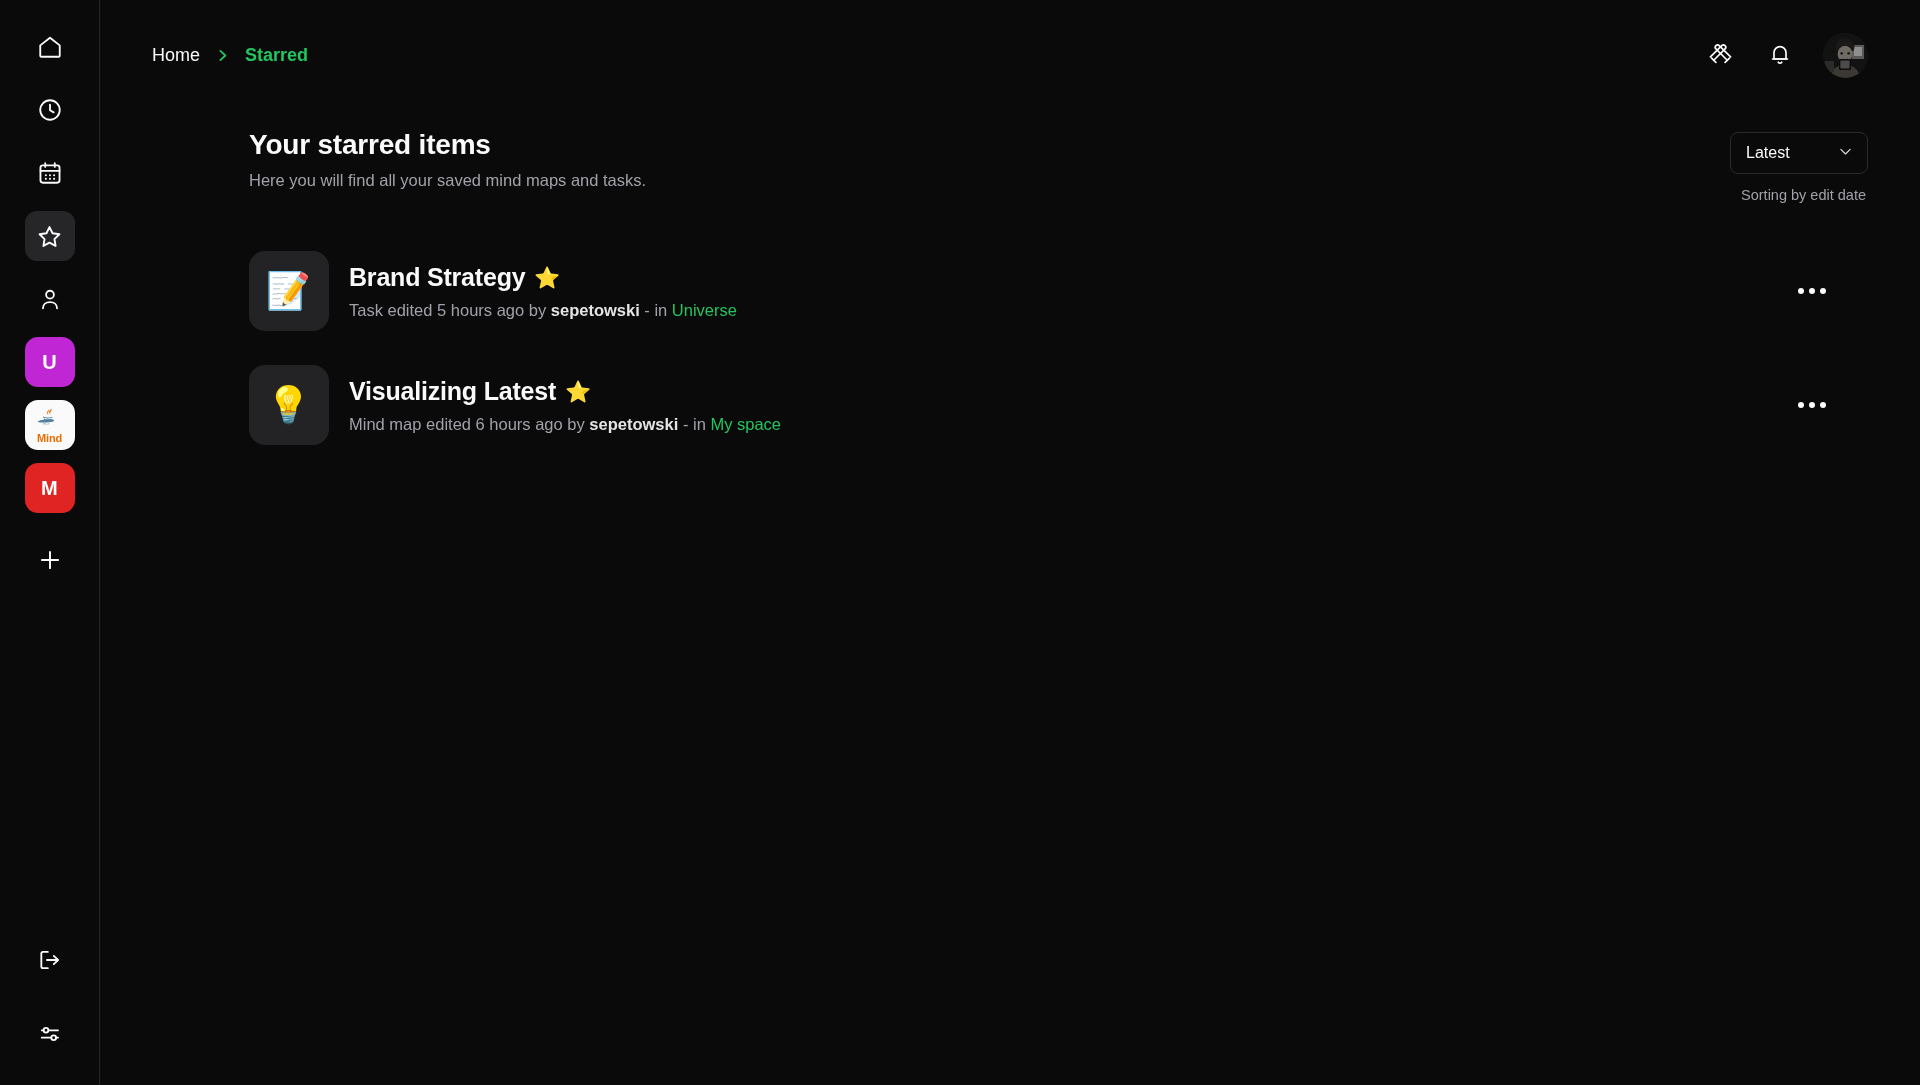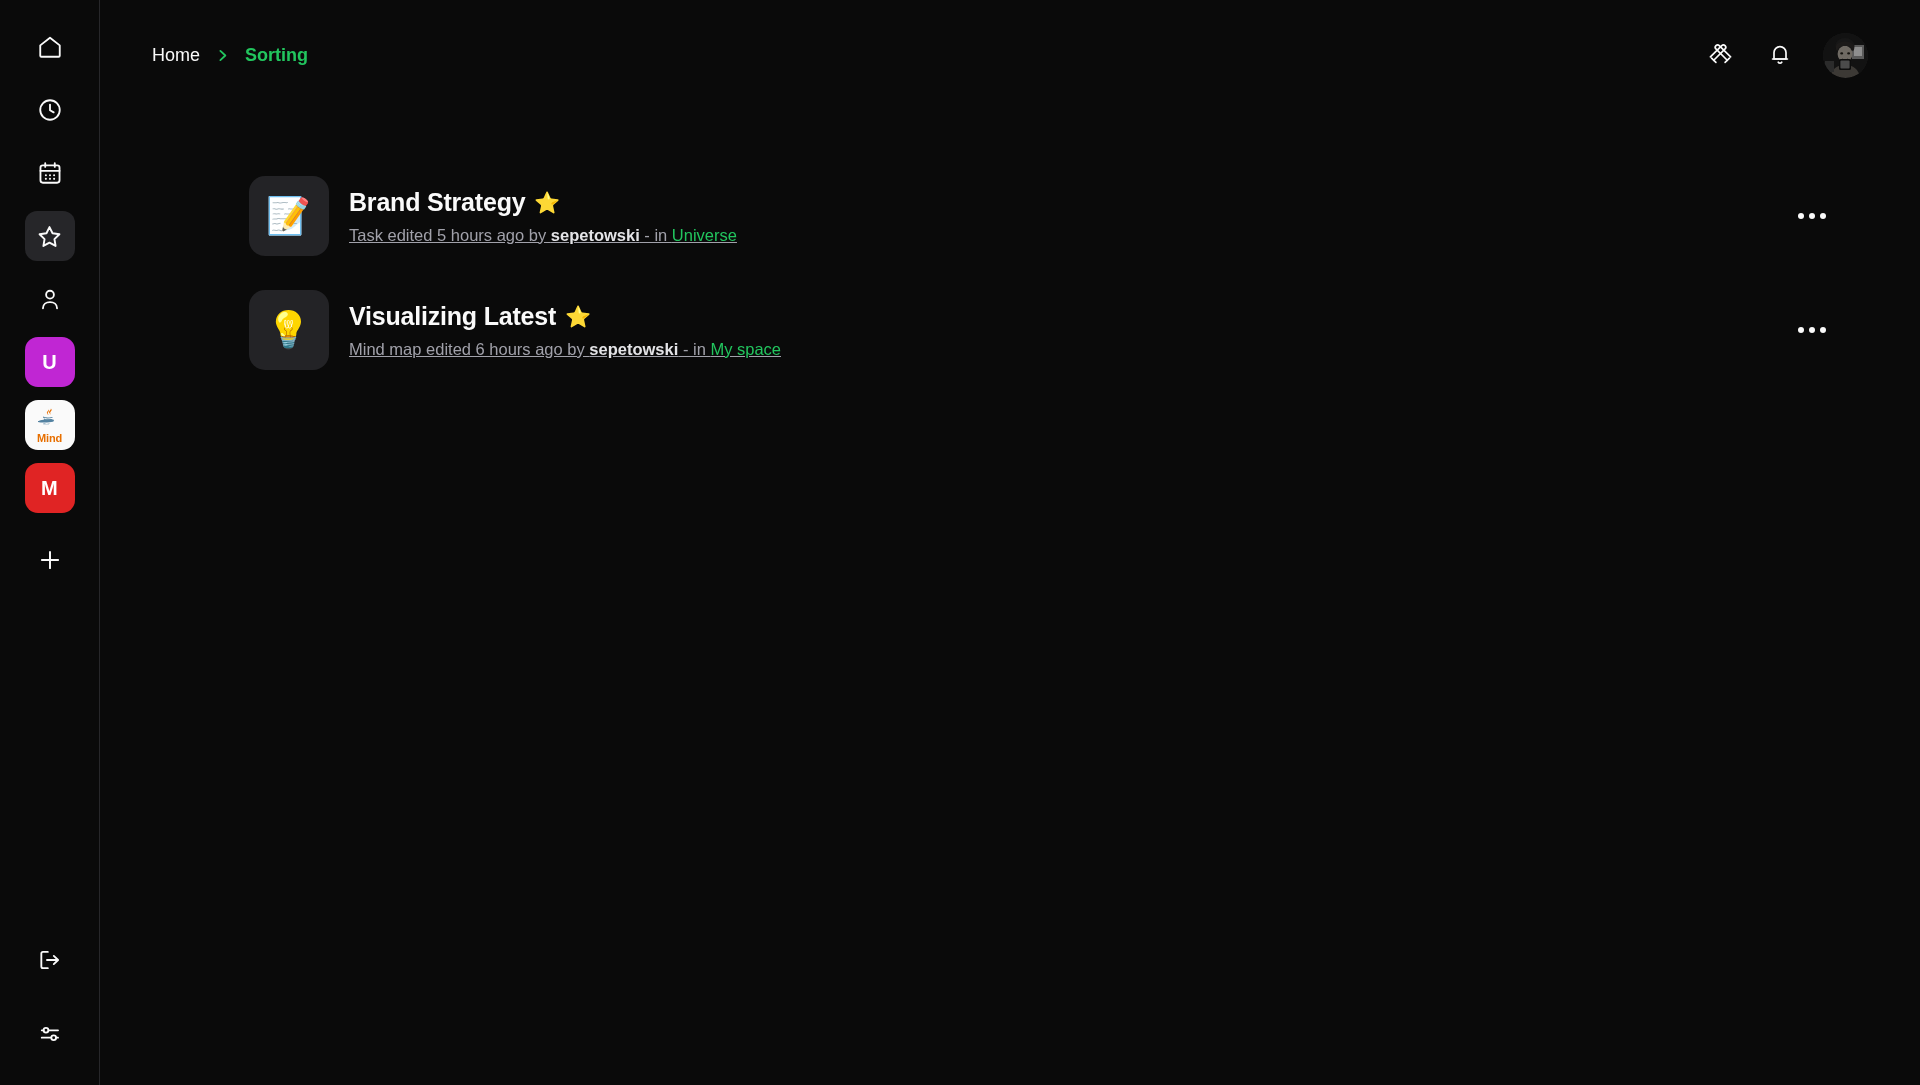--- a/index.html
+++ b/index.html
@@ -229,21 +229,20 @@
     letter-spacing: -0.2px;
     display: flex;
     align-items: center;
     gap: 9px;
   }
   .item-star { font-size: 21px; line-height: 1; }
   .item-meta {
     color: #A1A1AA;
     font-size: 16.5px;
     margin-top: 9px;
-    text-decoration: underline;
   }
   .item-meta b { color: #E4E4E7; font-weight: bold; }
   .item-space { color: #22C55E; }
   .row-menu {
     margin-left: auto;
     width: 48px; height: 44px;
     display: flex;
     align-items: center;
     justify-content: center;
     gap: 5px;
@@ -369,21 +368,21 @@
   <section class="main">
 
     <header class="topbar">
       <div class="breadcrumb">
         <span class="bc-home">Home</span>
         <span class="bc-sep">
           <svg width="17" height="17" viewBox="0 0 24 24" fill="none" stroke="#22C55E" stroke-width="2.6" stroke-linecap="round" stroke-linejoin="round">
             <path d="M9 5.5 16 12l-7 6.5"></path>
           </svg>
         </span>
-        <span class="bc-current">Sorting</span>
+        <span class="bc-current">Starred</span>
       </div>
 
       <div class="topbar-right">
         <div class="icon-btn">
           <span>
             <svg width="25" height="25" viewBox="0 0 24 24" fill="none" stroke="#FAFAFA" stroke-width="1.6" stroke-linecap="round" stroke-linejoin="round">
               <path d="M5.5 18.5 16.4 7.6a2.3 2.3 0 0 0 0-3.2 2.3 2.3 0 0 0-3.2 0L2.3 15.3"></path>
               <path d="M3.4 16.4 7.6 20.6"></path>
               <path d="M18.5 18.5 7.6 7.6a2.3 2.3 0 0 1 0-3.2 2.3 2.3 0 0 1 3.2 0l10.9 10.9"></path>
               <path d="M20.6 16.4 16.4 20.6"></path>
@@ -421,20 +420,37 @@
               <rect x="17.4" y="27.4" width="9.2" height="8" rx="1" fill="#4b4b4b"></rect>
               <rect x="2" y="28" width="9" height="11" fill="#2b2b2b"></rect>
             </g>
           </svg>
         </div>
       </div>
     </header>
 
     <div class="content">
 
+      <div class="content-head">
+        <div class="head-left">
+          <h1 class="page-title">Your starred items</h1>
+          <p class="page-sub">Here you will find all your saved mind maps and tasks.</p>
+        </div>
+        <div class="head-right">
+          <div class="sort-select">
+            <span class="sort-value">Latest</span>
+            <span>
+              <svg width="17" height="17" viewBox="0 0 24 24" fill="none" stroke="#D4D4D8" stroke-width="1.9" stroke-linecap="round" stroke-linejoin="round">
+                <path d="M5.5 9 12 15.4 18.5 9"></path>
+              </svg>
+            </span>
+          </div>
+          <div class="sort-note">Sorting by edit date</div>
+        </div>
+      </div>
 
       <div class="item-list">
 
         <div class="item-row">
           <div class="item-tile">
             <span>📝</span>
           </div>
           <div class="item-body">
             <div class="item-title">
               <span>Brand Strategy</span>

